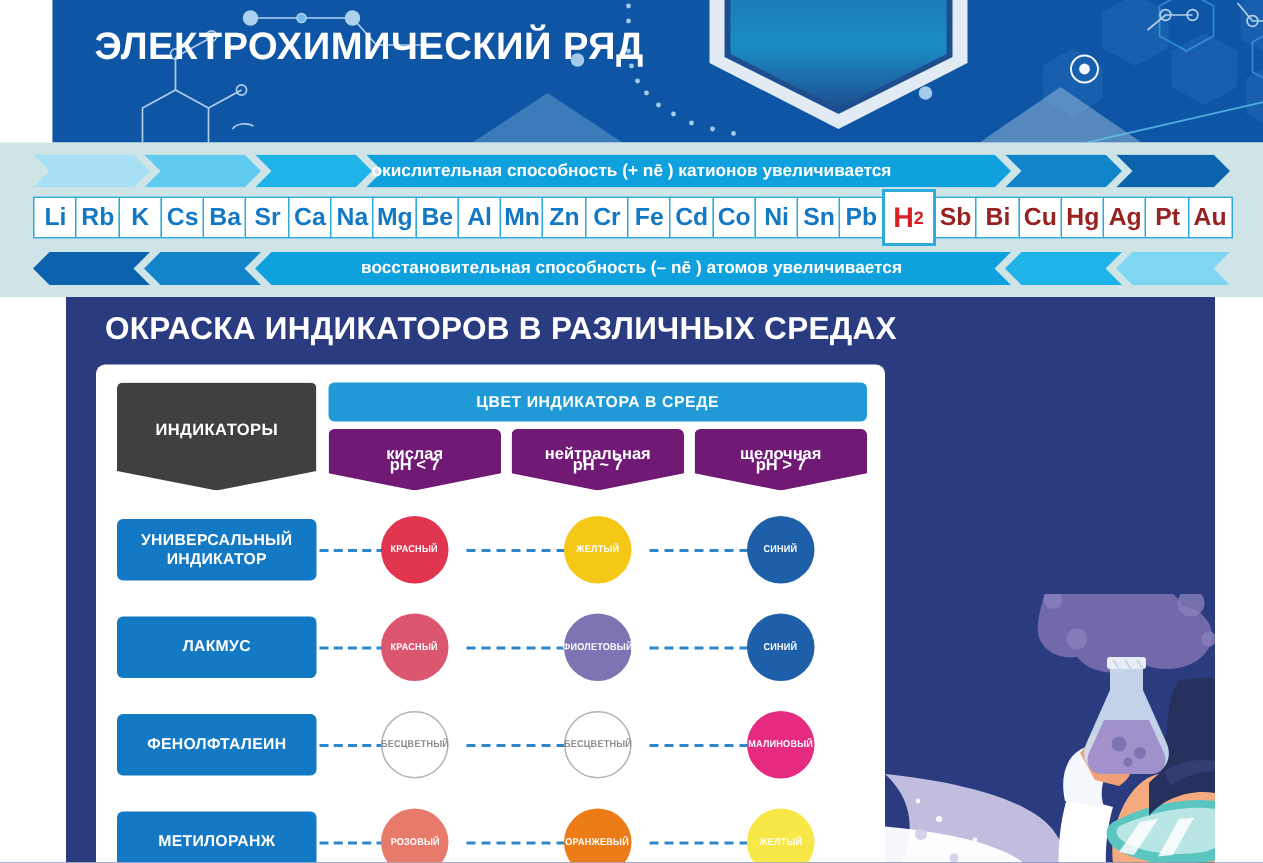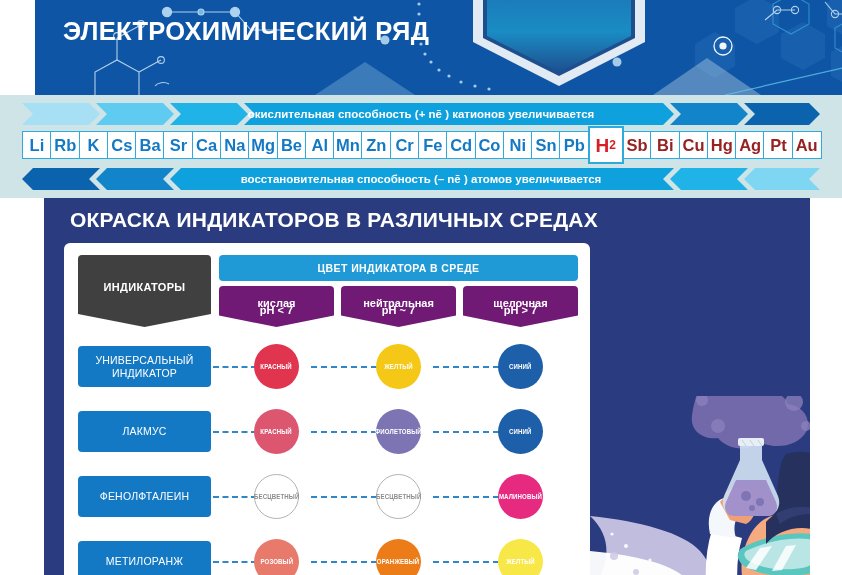--- a/index.html
+++ b/index.html
@@ -122,21 +122,21 @@
   }
   .trow.r0{top:96px;}
   .trow.r1{top:161px;}
   .trow.r2{top:226px;}
   .trow.r3{top:291px;}
   .rowname{
     position:absolute;left:0;top:7px;width:133px;height:41px;
     background:#1479c4;border-radius:4px;
     display:flex;align-items:center;justify-content:center;text-align:center;
   }
-  .rowname span{color:#fff;font-weight:normal;font-size:10.5px;line-height:12.5px;letter-spacing:.2px;}
+  .rowname span{color:#fff;font-weight:bold;font-size:10.5px;line-height:12.5px;letter-spacing:.2px;}
   .dash{
     position:absolute;top:27px;height:0;
     border-top:2.2px dashed #2f86c8;
   }
   .dash.d0{left:135px;width:44px;}
   .dash.d1{left:233px;width:66px;}
   .dash.d2{left:355px;width:66px;}
   .circ{
     position:absolute;top:5px;width:45px;height:45px;border-radius:50%;
     display:flex;align-items:center;justify-content:center;

